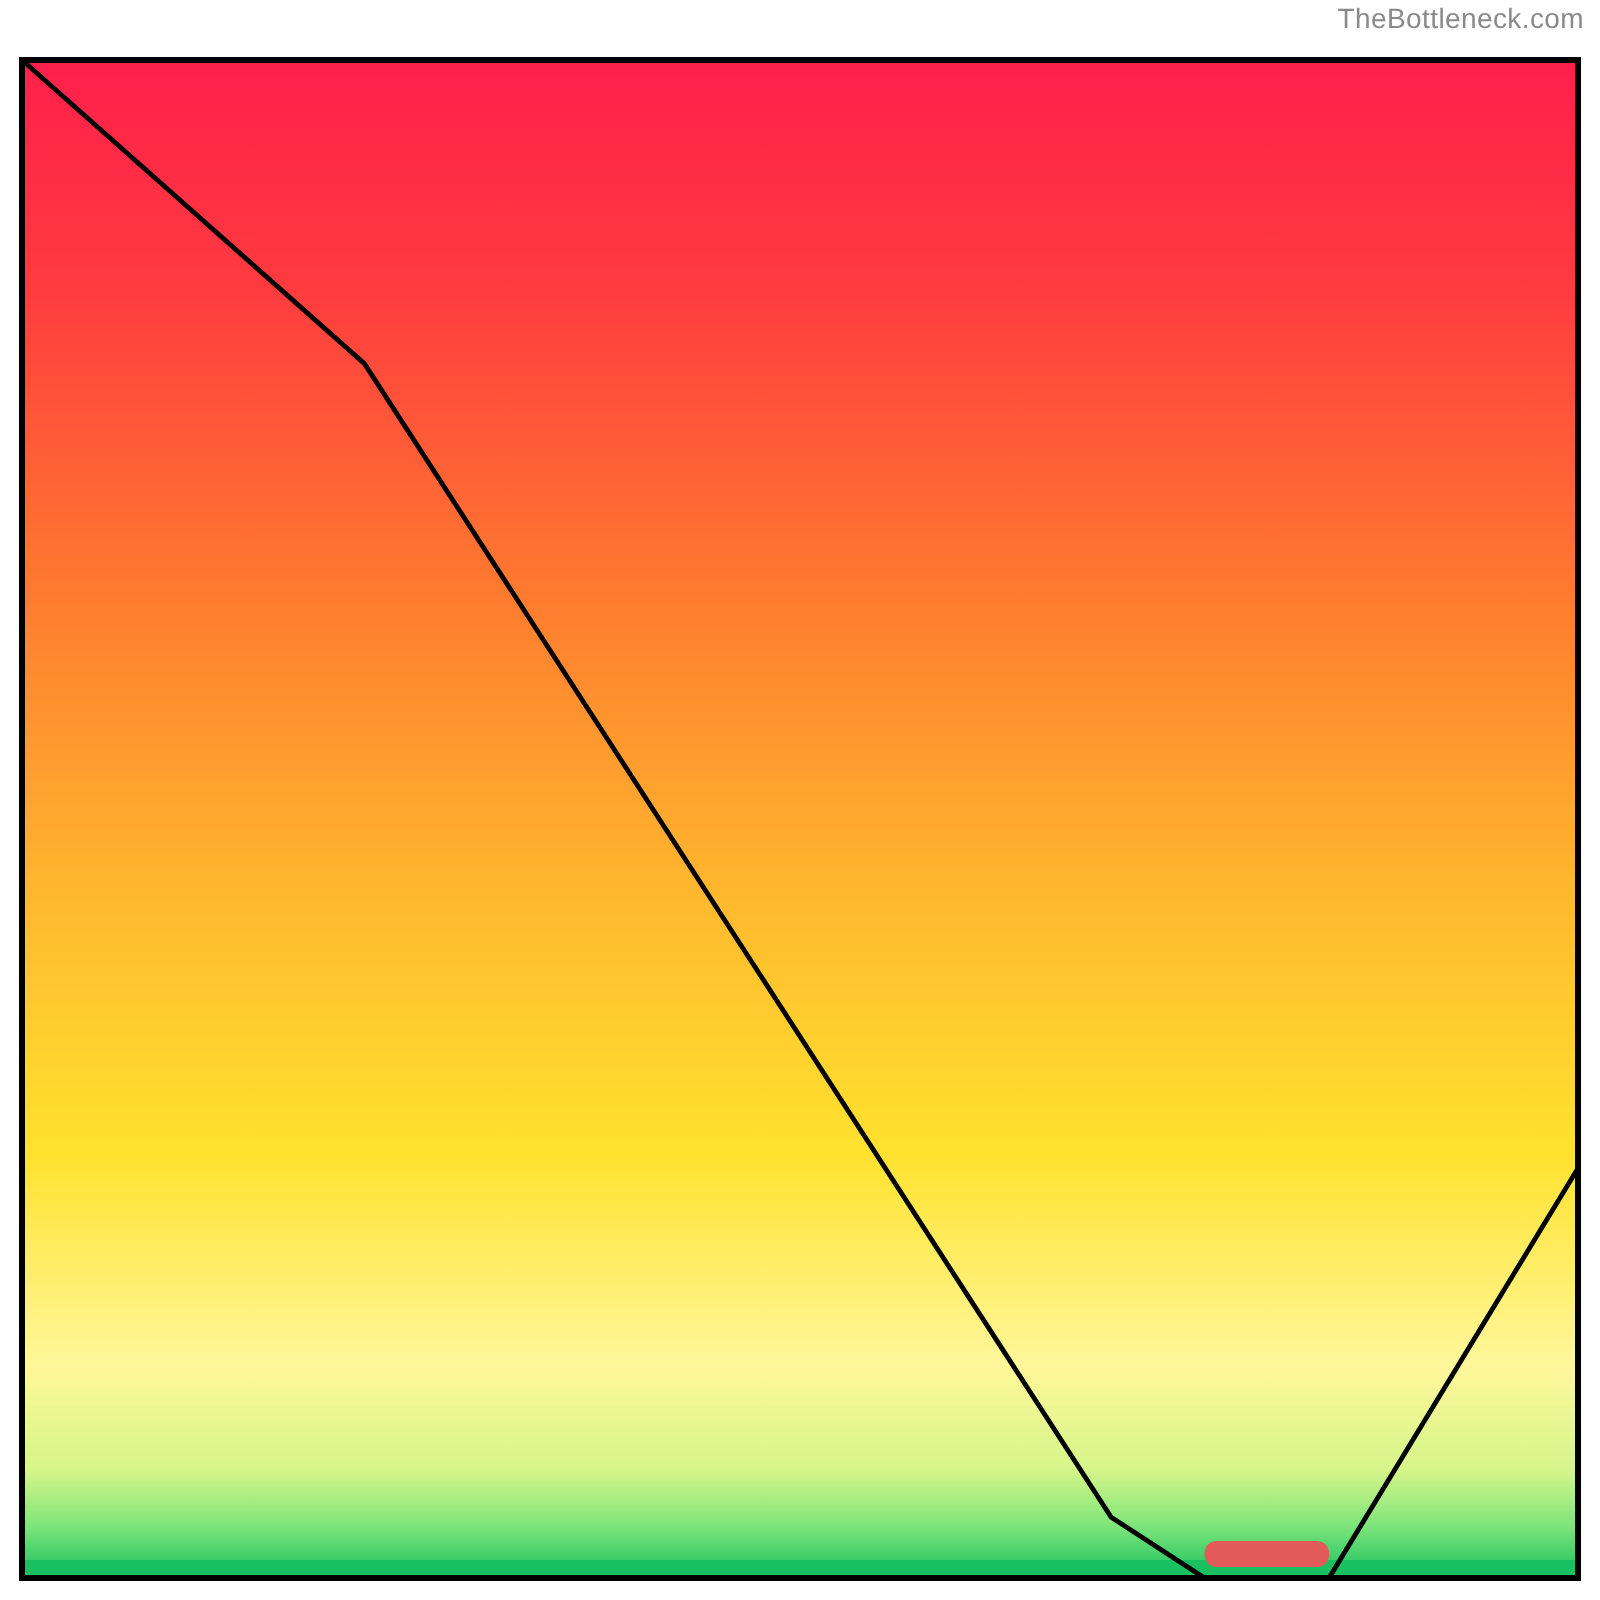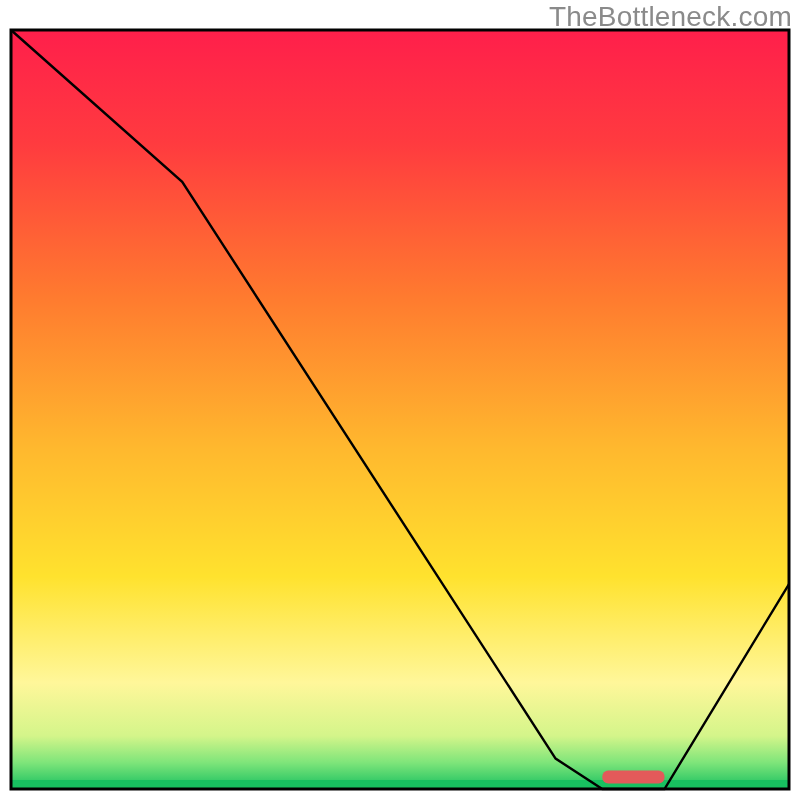--- a/index.html
+++ b/index.html
@@ -13,21 +13,21 @@
   .container {
     position: relative;
     width: 800px;
     height: 800px;
   }
   .watermark {
     position: absolute;
     top: 1px;
     right: 8px;
     font-family: Arial, Helvetica, sans-serif;
-    font-size: 28px;
+    font-size: 14px;
     color: #8a8a8a;
     font-weight: 500;
     letter-spacing: 0.2px;
     z-index: 10;
   }
   svg {
     position: absolute;
     top: 0;
     left: 0;
   }

